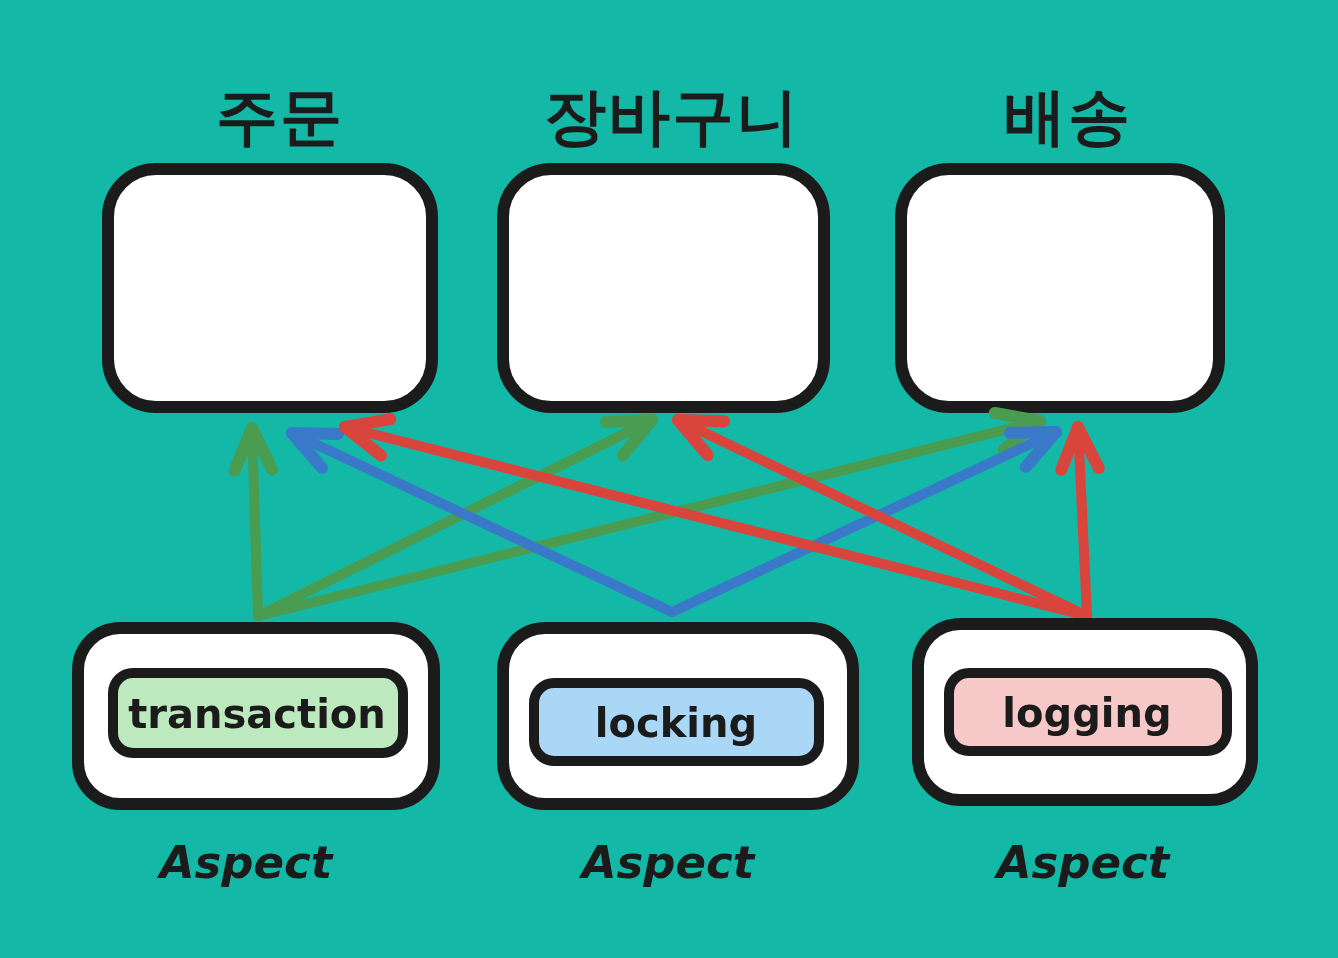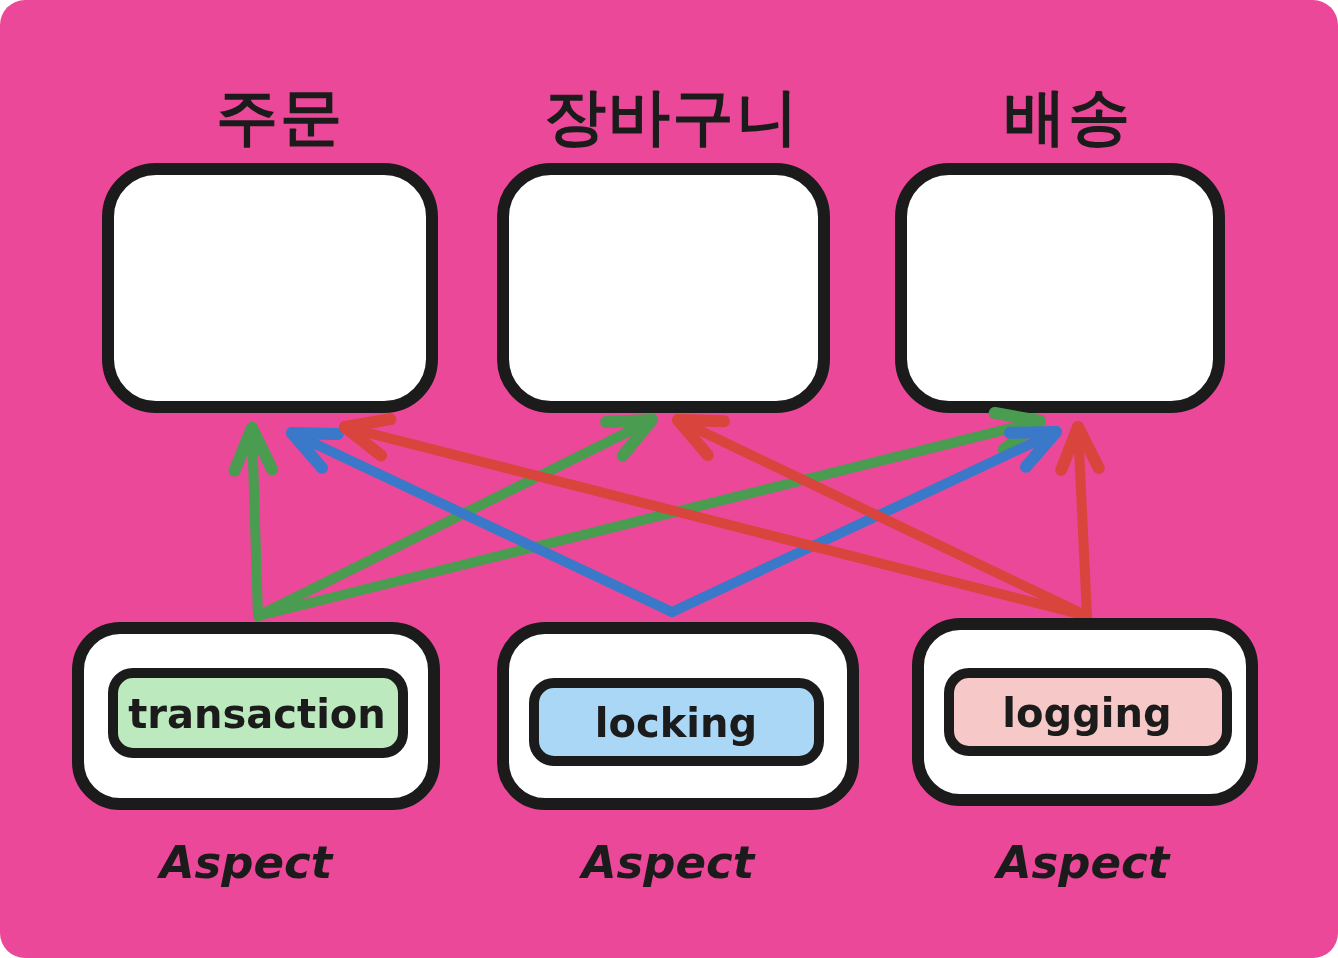--- a/index.html
+++ b/index.html
@@ -4,23 +4,22 @@
 <style>
   html, body {
     margin: 0;
     padding: 0;
     background: #ffffff;
   }
   #canvas {
     position: relative;
     width: 1338px;
     height: 958px;
-    background: #ec4899;
+    background: #14b8a6;
     overflow: hidden;
-    border-radius: 25px;
   }
   svg {
     display: block;
     width: 1338px;
     height: 958px;
   }
   text {
     font-family: "DejaVu Sans", "Liberation Sans", sans-serif;
     fill: #1b1b1b;
   }

